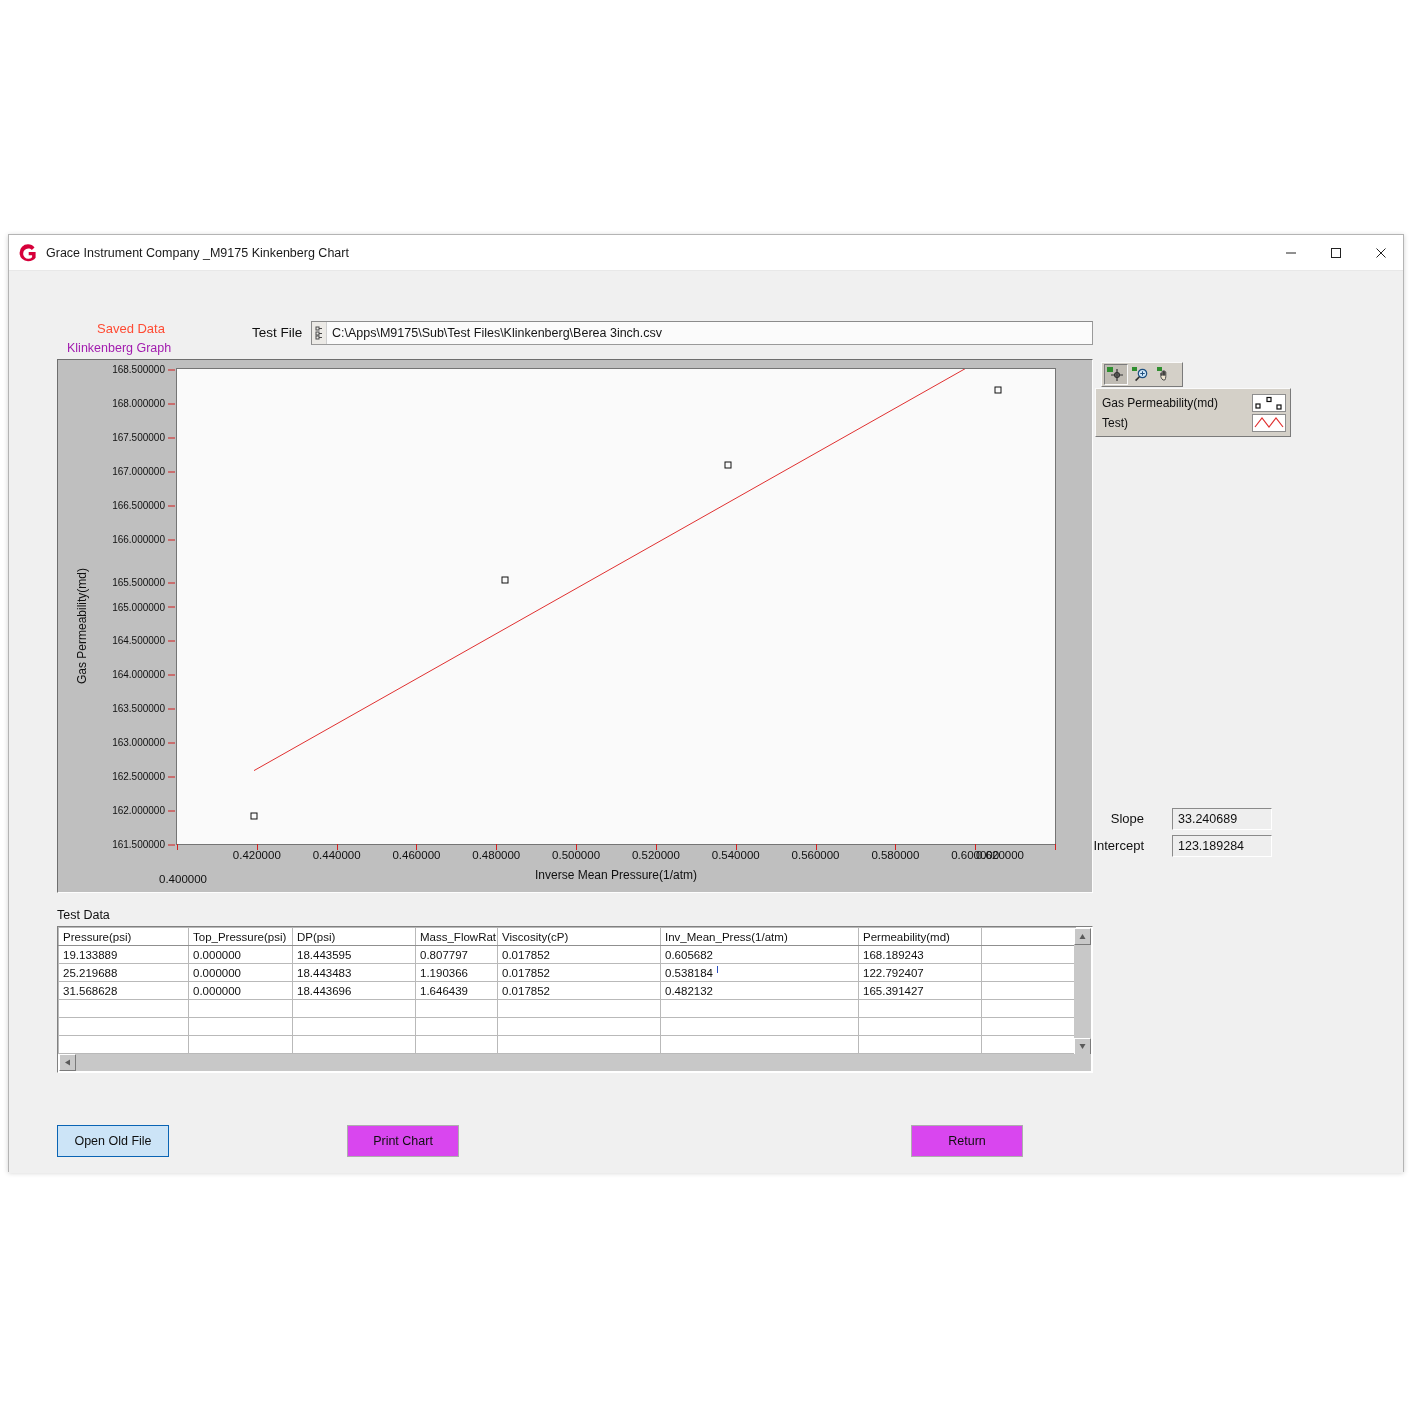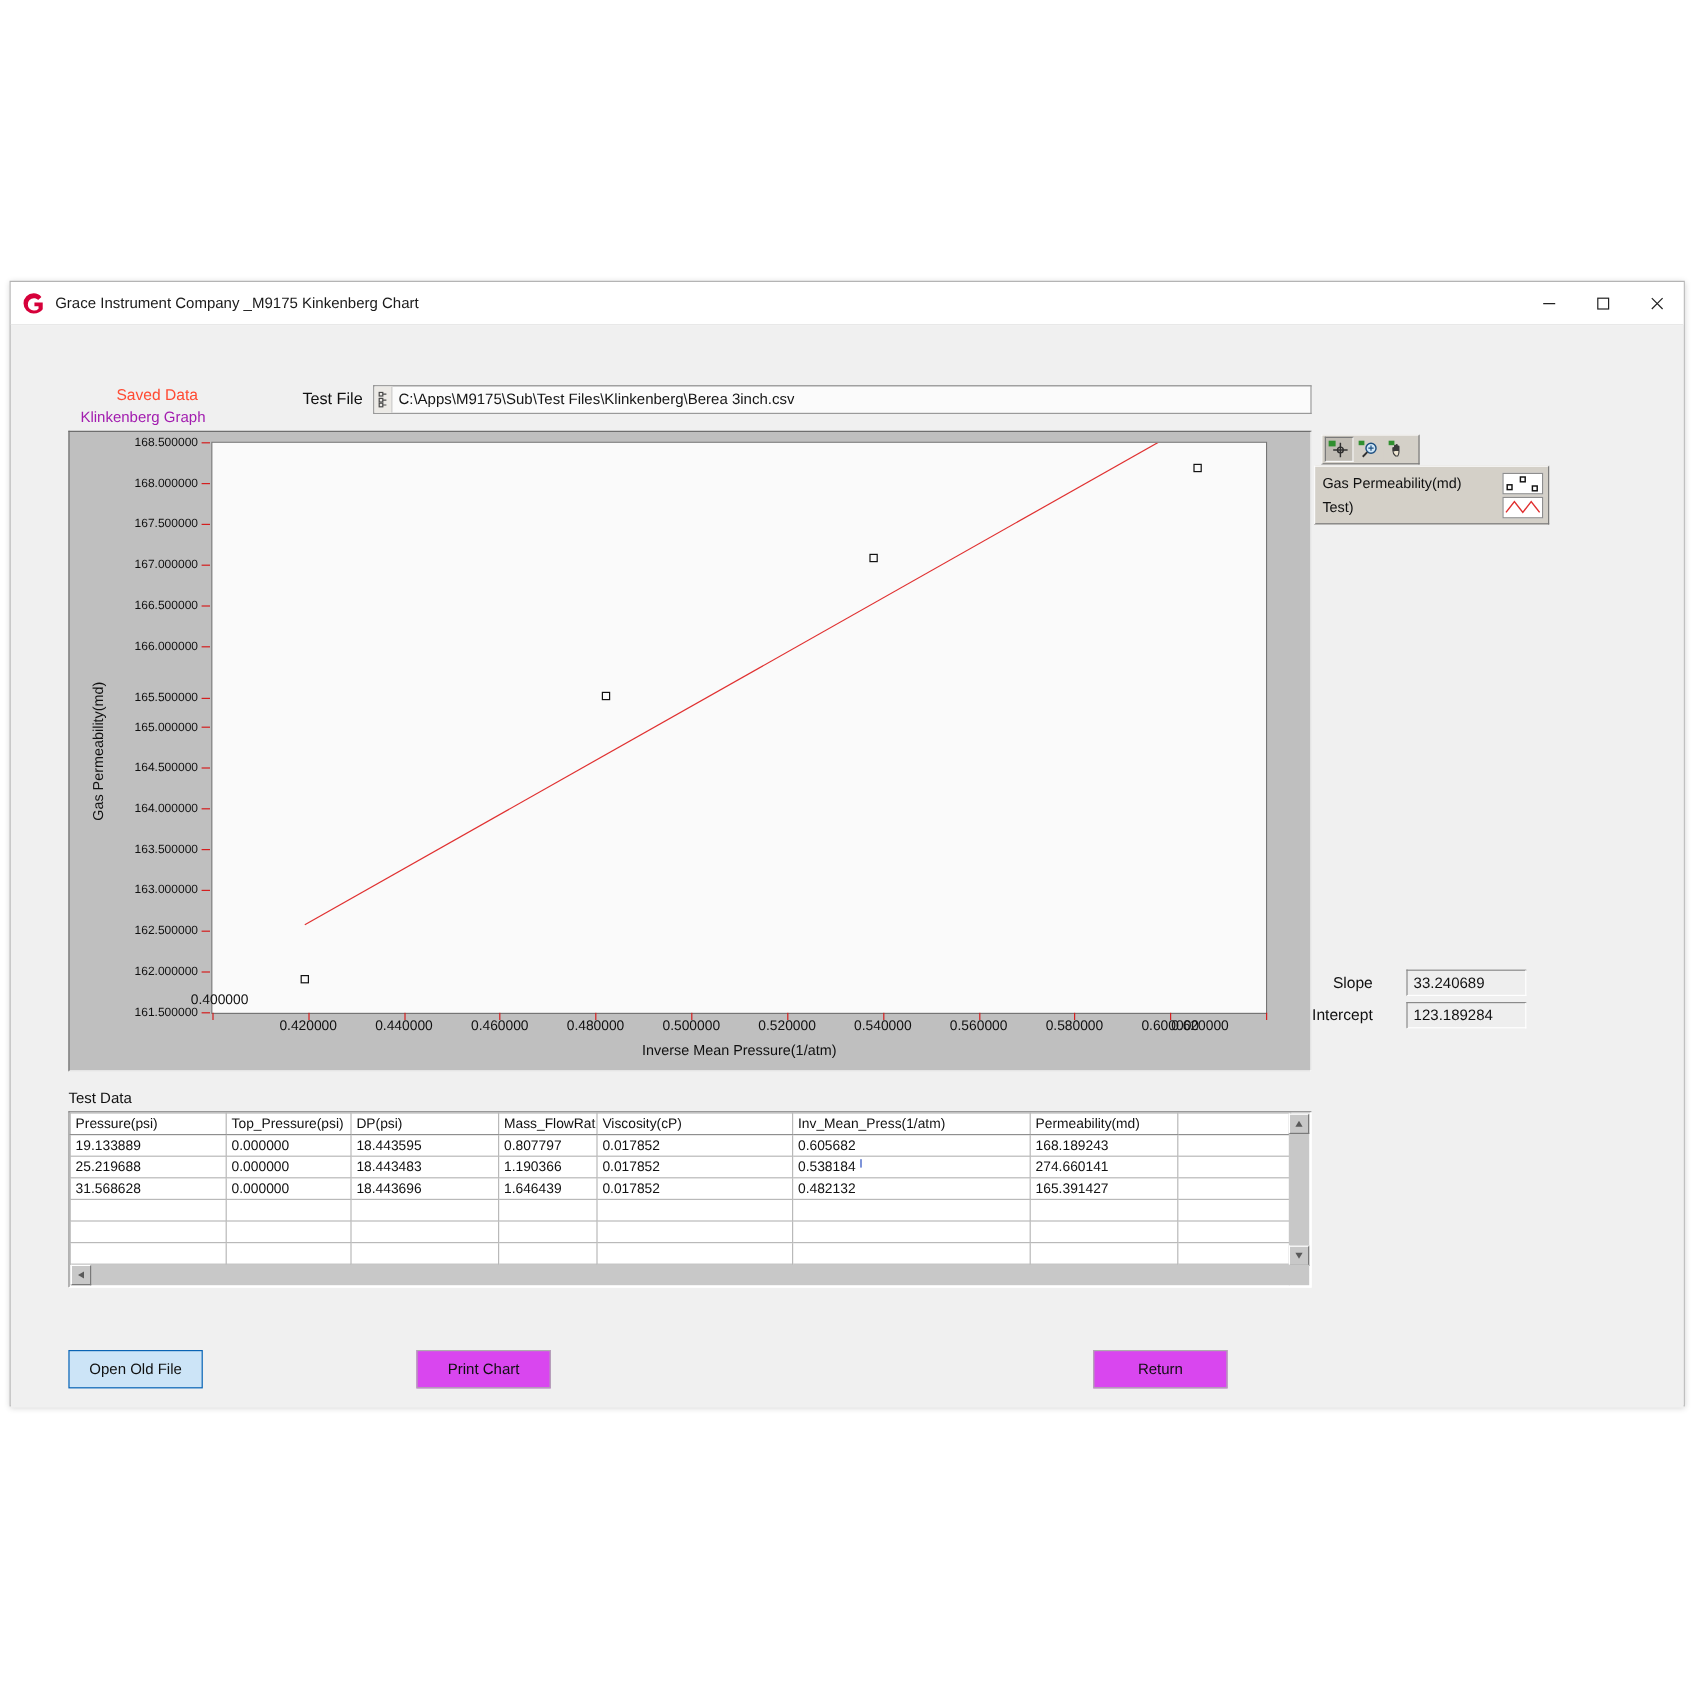--- a/index.html
+++ b/index.html
@@ -458,21 +458,21 @@
             </svg>
           <div id="markers">
               <div class="marker" style="left: 820.858px; top: 21.0871px;"></div>
               <div class="marker" style="left: 551.48px; top: 96.2903px;"></div>
               <div class="marker" style="left: 327.781px; top: 210.939px;"></div>
               <div class="marker" style="left: 77.0206px; top: 447.187px;"></div>
             </div>
         </div>
         <div id="xticks">
             <div class="xtickmark" style="left: 119px; top: 484px;"></div>
-            <div class="xtick" style="left: 119px; top: 468px; padding-left: 12px;">0.400000</div>
+            <div class="xtick" style="left: 119px; top: 513px; padding-left: 12px;">0.400000</div>
             <div class="xtickmark" style="left: 198.818px; top: 484px;"></div>
             <div class="xtick" style="left: 198.818px; top: 489px;">0.420000</div>
             <div class="xtickmark" style="left: 278.636px; top: 484px;"></div>
             <div class="xtick" style="left: 278.636px; top: 489px;">0.440000</div>
             <div class="xtickmark" style="left: 358.455px; top: 484px;"></div>
             <div class="xtick" style="left: 358.455px; top: 489px;">0.460000</div>
             <div class="xtickmark" style="left: 438.273px; top: 484px;"></div>
             <div class="xtick" style="left: 438.273px; top: 489px;">0.480000</div>
             <div class="xtickmark" style="left: 518.091px; top: 484px;"></div>
             <div class="xtick" style="left: 518.091px; top: 489px;">0.500000</div>
@@ -578,21 +578,21 @@
                 <td>168.189243</td>
                 <td></td>
               </tr>
               <tr>
                 <td>25.219688</td>
                 <td>0.000000</td>
                 <td>18.443483</td>
                 <td>1.190366</td>
                 <td>0.017852</td>
                 <td>0.538184</td>
-                <td>274.660141</td>
+                <td>122.792407</td>
                 <td></td>
               </tr>
               <tr>
                 <td>31.568628</td>
                 <td>0.000000</td>
                 <td>18.443696</td>
                 <td>1.646439</td>
                 <td>0.017852</td>
                 <td>0.482132</td>
                 <td>165.391427</td>

